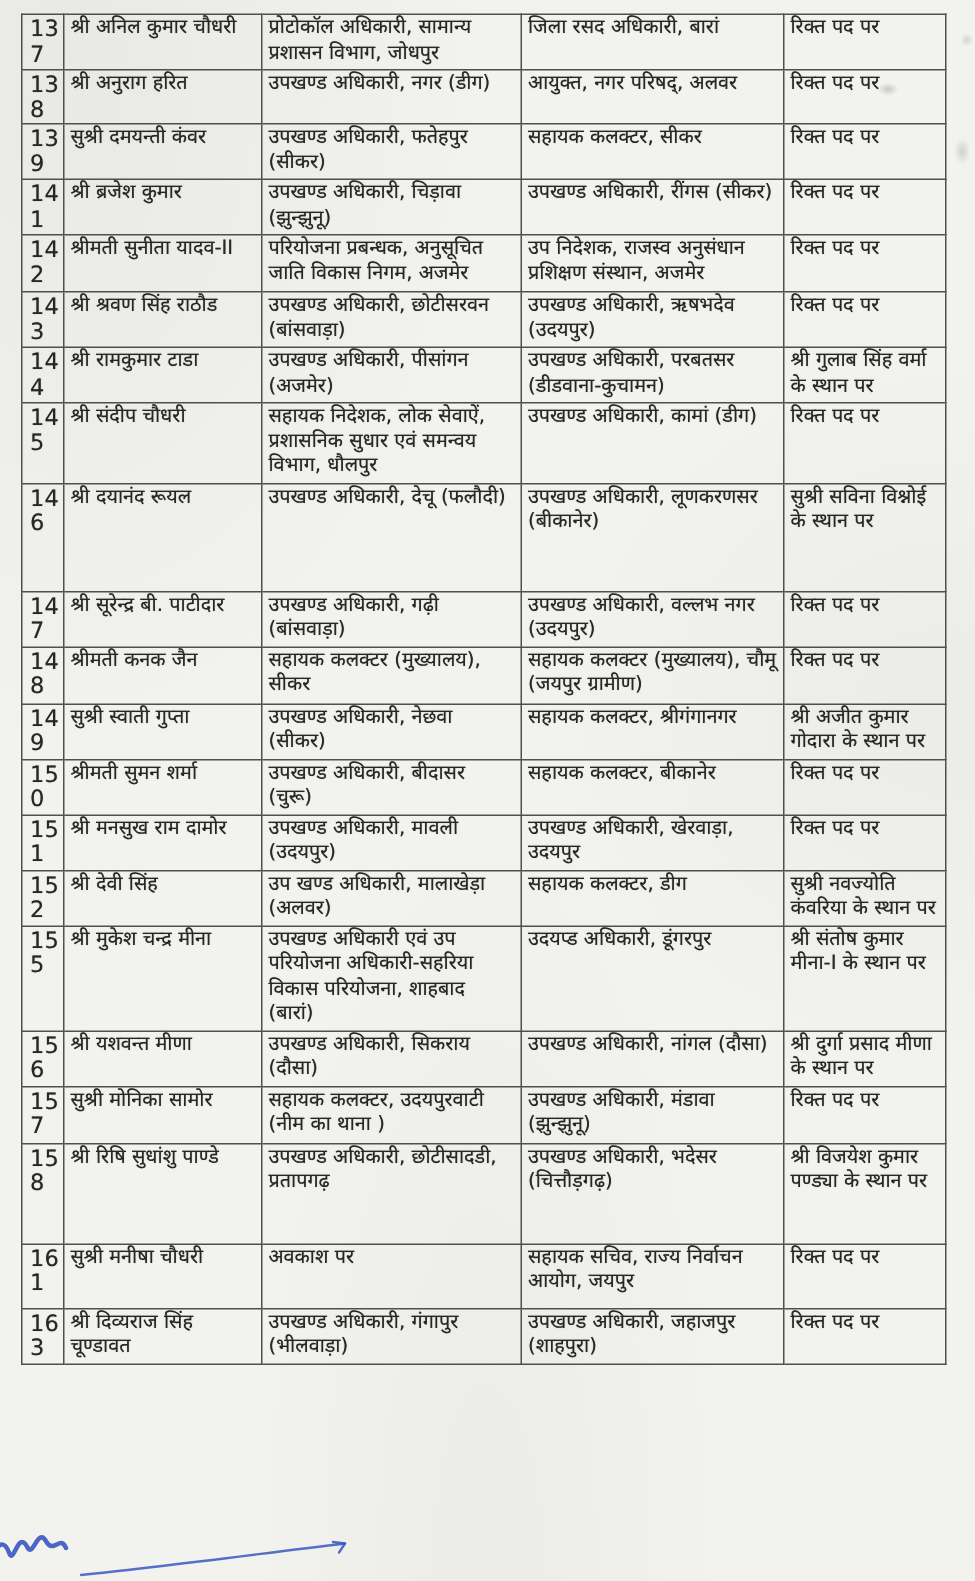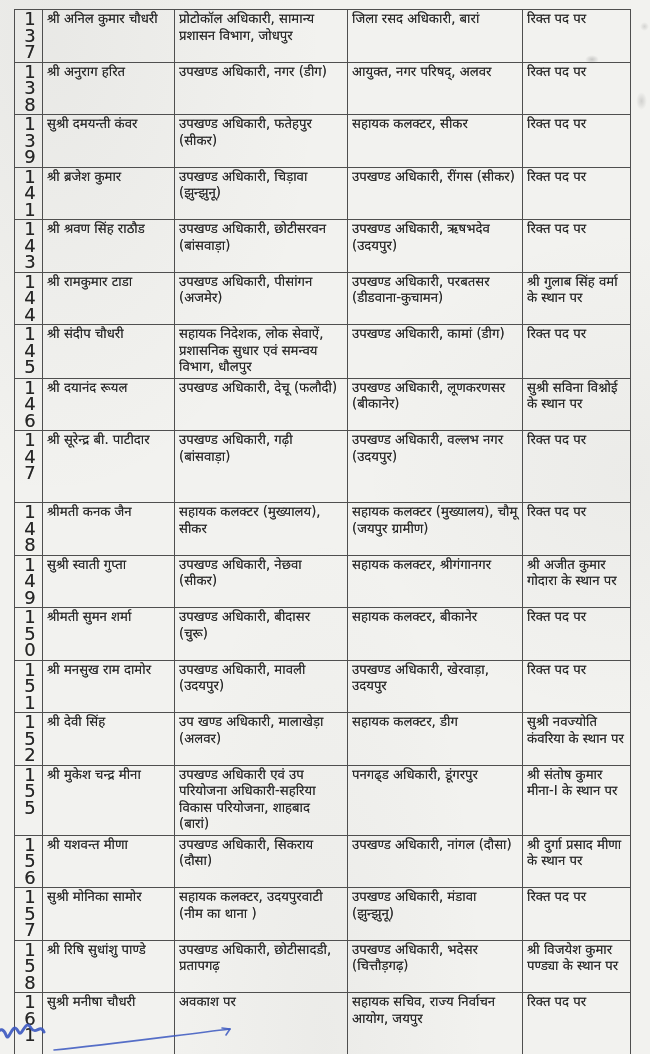--- a/index.html
+++ b/index.html
@@ -28,21 +28,21 @@
   .transfer-table td{
     border:1.4px solid var(--border);
     vertical-align:top;
     padding:1px 4px 2px 4px;
     font-size:13.2px;
     line-height:16.5px;
     color:var(--text);
     text-shadow:0 0 .6px rgba(35,35,35,.55);
     word-wrap:break-word;
   }
-  .transfer-table td.sno{padding:1px 2px 1px 5px;font-size:18px;letter-spacing:.2px;text-align:center;}
+  .transfer-table td.sno{padding:1px 2px 1px 5px;font-size:15px;letter-spacing:.2px;}
   
   .transfer-table tr:nth-child(1){height:33px}
   .transfer-table tr:nth-child(2){height:22px}
   .transfer-table tr:nth-child(3){height:35px}
   .transfer-table tr:nth-child(4){height:22px}
   .transfer-table tr:nth-child(5){height:38px}
   .transfer-table tr:nth-child(6){height:37px}
   .transfer-table tr:nth-child(7){height:35px}
   .transfer-table tr:nth-child(8){height:38px}
   .transfer-table tr:nth-child(9){height:72px}
@@ -110,20 +110,27 @@
       <td class="rem">रिक्त पद पर</td>
     </tr>
         <tr>
       <td class="sno">141</td>
       <td class="name">श्री ब्रजेश कुमार</td>
       <td class="from">उपखण्ड अधिकारी, चिड़ावा (झुन्झुनू)</td>
       <td class="to">उपखण्ड अधिकारी, रींगस (सीकर)</td>
       <td class="rem">रिक्त पद पर</td>
     </tr>
         <tr>
+      <td class="sno">142</td>
+      <td class="name">श्रीमती सुनीता यादव-II</td>
+      <td class="from">परियोजना प्रबन्धक, अनुसूचित जाति विकास निगम, अजमेर</td>
+      <td class="to">उप निदेशक, राजस्व अनुसंधान प्रशिक्षण संस्थान, अजमेर</td>
+      <td class="rem">रिक्त पद पर</td>
+    </tr>
+        <tr>
       <td class="sno">143</td>
       <td class="name">श्री श्रवण सिंह राठौड</td>
       <td class="from">उपखण्ड अधिकारी, छोटीसरवन (बांसवाड़ा)</td>
       <td class="to">उपखण्ड अधिकारी, ऋषभदेव (उदयपुर)</td>
       <td class="rem">रिक्त पद पर</td>
     </tr>
         <tr>
       <td class="sno">144</td>
       <td class="name">श्री रामकुमार टाडा</td>
       <td class="from">उपखण्ड अधिकारी, पीसांगन (अजमेर)</td>
@@ -183,21 +190,21 @@
       <td class="sno">152</td>
       <td class="name">श्री देवी सिंह</td>
       <td class="from">उप खण्ड अधिकारी, मालाखेड़ा (अलवर)</td>
       <td class="to">सहायक कलक्टर, डीग</td>
       <td class="rem">सुश्री नवज्योति कंवरिया के स्थान पर</td>
     </tr>
         <tr>
       <td class="sno">155</td>
       <td class="name">श्री मुकेश चन्द्र मीना</td>
       <td class="from">उपखण्ड अधिकारी एवं उप परियोजना अधिकारी-सहरिया विकास परियोजना, शाहबाद (बारां)</td>
-      <td class="to">पनगढ्ड अधिकारी, डूंगरपुर</td>
+      <td class="to">उदयप्ड अधिकारी, डूंगरपुर</td>
       <td class="rem">श्री संतोष कुमार मीना-I के स्थान पर</td>
     </tr>
         <tr>
       <td class="sno">156</td>
       <td class="name">श्री यशवन्त मीणा</td>
       <td class="from">उपखण्ड अधिकारी, सिकराय (दौसा)</td>
       <td class="to">उपखण्ड अधिकारी, नांगल (दौसा)</td>
       <td class="rem">श्री दुर्गा प्रसाद मीणा के स्थान पर</td>
     </tr>
         <tr>

